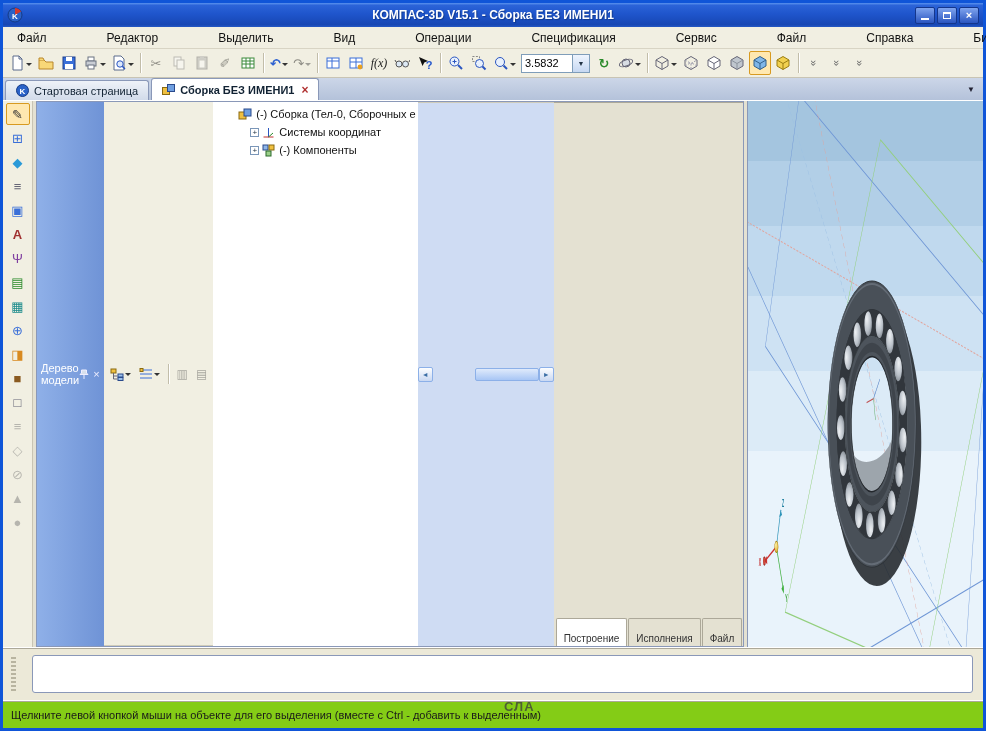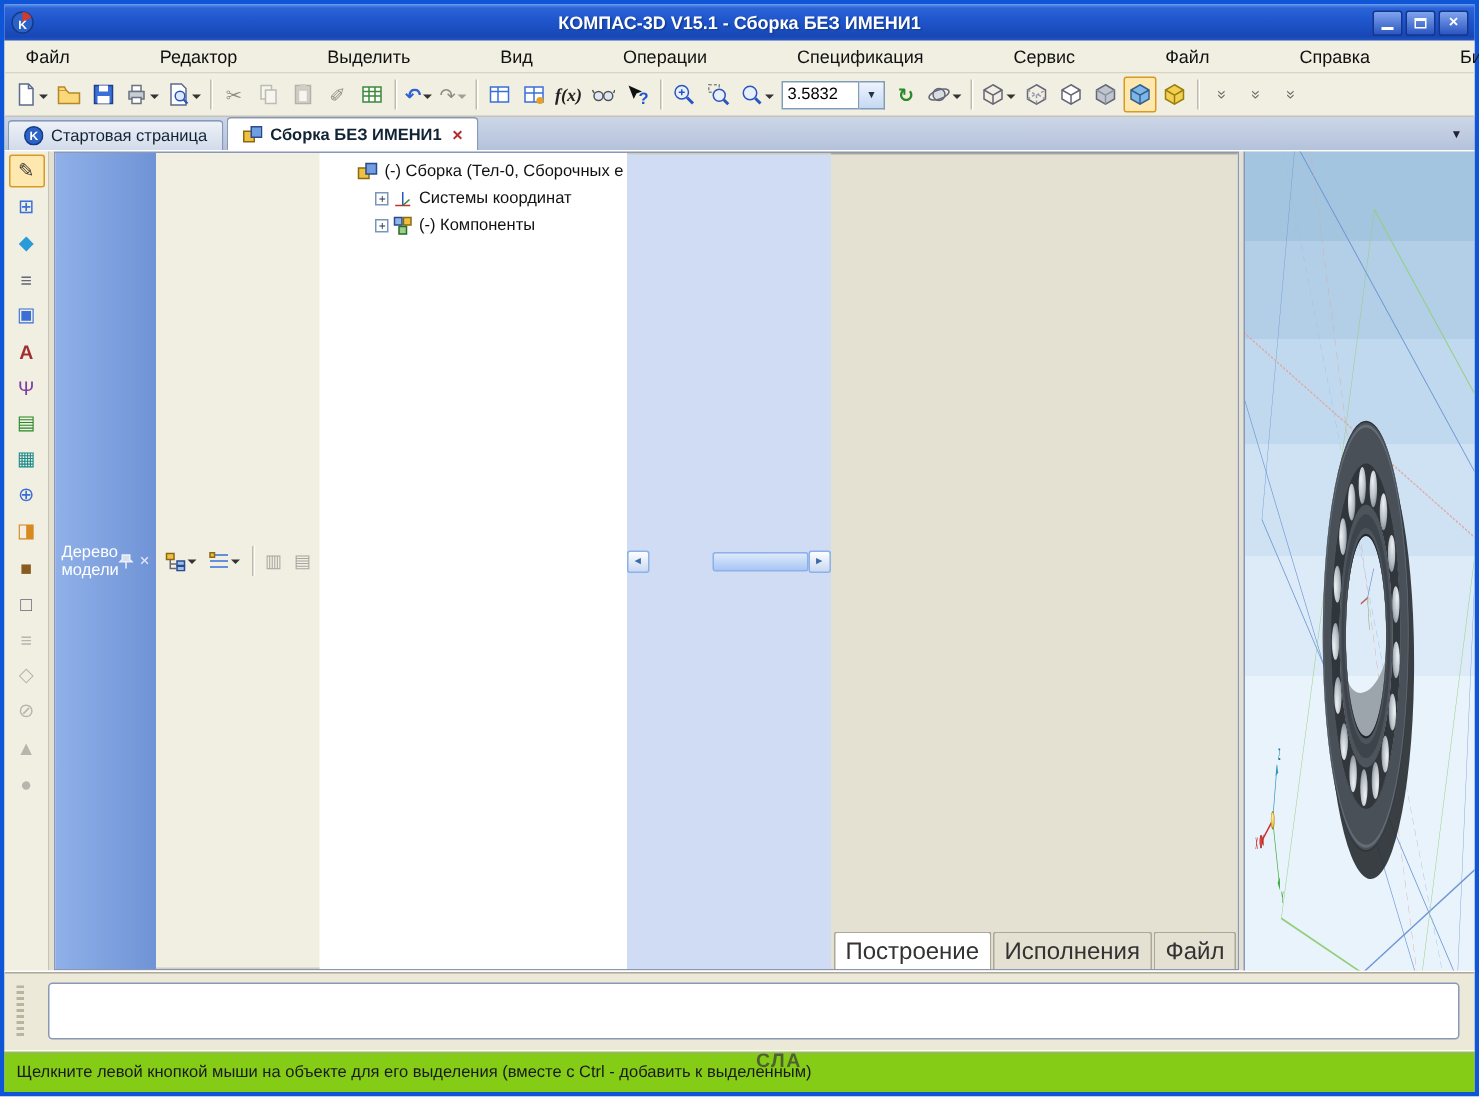--- a/index.html
+++ b/index.html
@@ -32,21 +32,21 @@
     background:#f1efe2; border-bottom:1px solid #c8c4b4; padding:0 4px; gap:1px; }
   .tb-btn { height:24px; min-width:22px; padding:0 1px; display:flex; align-items:center;
     justify-content:center; border:1px solid transparent; border-radius:2px; }
   .tb-btn.pressed { background:#ffe8b0; border-color:#d89a20; }
   .tb-caret { width:0; height:0; border:3px solid transparent; border-top-color:#333;
     margin-left:1px; margin-top:5px; }
   .tb-sep { width:1px; height:20px; background:#c2bda9; box-shadow:1px 0 0 #fff; margin:0 3px; }
   .disabled { opacity:.42; filter:grayscale(1); }
   .glyph { font-size:13px; line-height:1; }
   .fx { font-family:"Liberation Serif","DejaVu Serif",serif; font-style:italic;
-    font-size:12px; color:#222;font-weight:bold; }
+    font-size:12px; color:#222; }
   .scale-box { display:flex; align-items:center; margin:0 2px; }
   .scale-input { width:52px; height:19px; border:1px solid #7f9db9; font-size:11px;
     padding:0 3px; background:#fff; }
   .scale-drop { width:17px; height:19px; border:1px solid #7f9db9; border-left:none;
     background:linear-gradient(#eef4fe,#c6d8f2); display:flex; align-items:center;
     justify-content:center; font-size:7px; color:#234; }
   .chevron { font-size:11px; color:#666; transform:rotate(90deg); }
 
   
   .tabbar { height:23px; flex:0 0 23px; background:linear-gradient(#ccd6e8,#b4c2da);
@@ -88,21 +88,21 @@
   .node svg { margin-right:4px; flex:0 0 auto; }
   .tree-hscroll { flex:0 0 15px; background:#cfdcf3; display:flex; align-items:center;
     border-top:1px solid #d0ccba; }
   .sb-btn { width:15px; height:15px; background:linear-gradient(#fdfeff,#c9d8f2);
     border:1px solid #8cb0e8; border-radius:2px; color:#3a6ea5; font-size:7px;
     display:flex; align-items:center; justify-content:center; }
   .sb-thumb { width:64px; height:13px; margin-left:42px;
     background:linear-gradient(#dfeafb,#a8c6f5); border:1px solid #8cb0e8; border-radius:2px; }
   .tree-tabs { flex:0 0 19px; background:#e4e1d2; display:flex; align-items:flex-end;
     padding-left:2px; border-top:1px solid #aca899; }
-  .bt { font-size:16px; color:#333; padding:4px 7px 2px; border:1px solid #aca899;
+  .bt { font-size:10px; color:#333; padding:14px 7px 2px; border:1px solid #aca899;
     border-bottom:none; background:#e4e1d2; border-radius:2px 2px 0 0; margin-right:1px; }
   .bt.active { background:#fff; }
 
   
   .viewport { flex:1 1 auto; position:relative; border-left:1px solid #8a98b8;
     background:linear-gradient(180deg,
       #a4c5df 0,#a4c5df 60px,#b2cfe7 60px,#b2cfe7 125px,#c0d9ee 125px,#c0d9ee 195px,
       #cee2f3 195px,#cee2f3 270px,#dcebf7 270px,#dcebf7 350px,#e9f3fb 350px,#e9f3fb 100%); }
   .viewport svg.scene { position:absolute; inset:0; width:100%; height:100%; }
 

